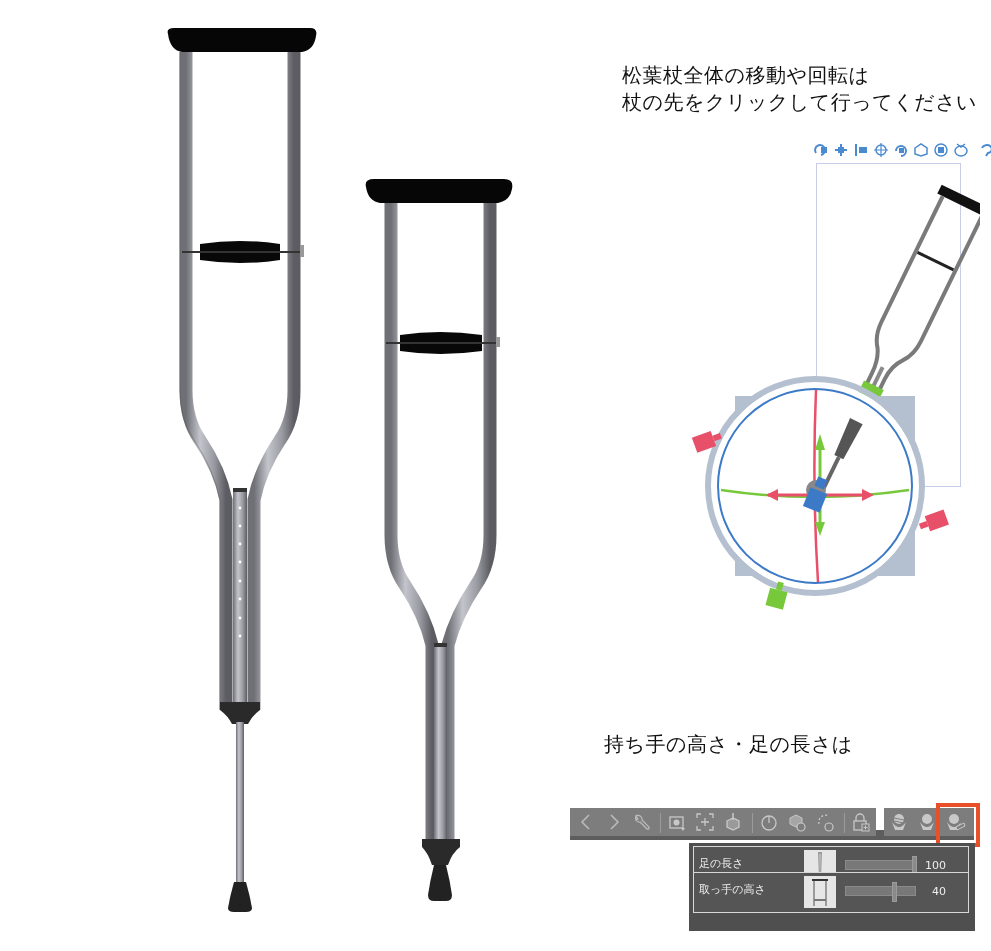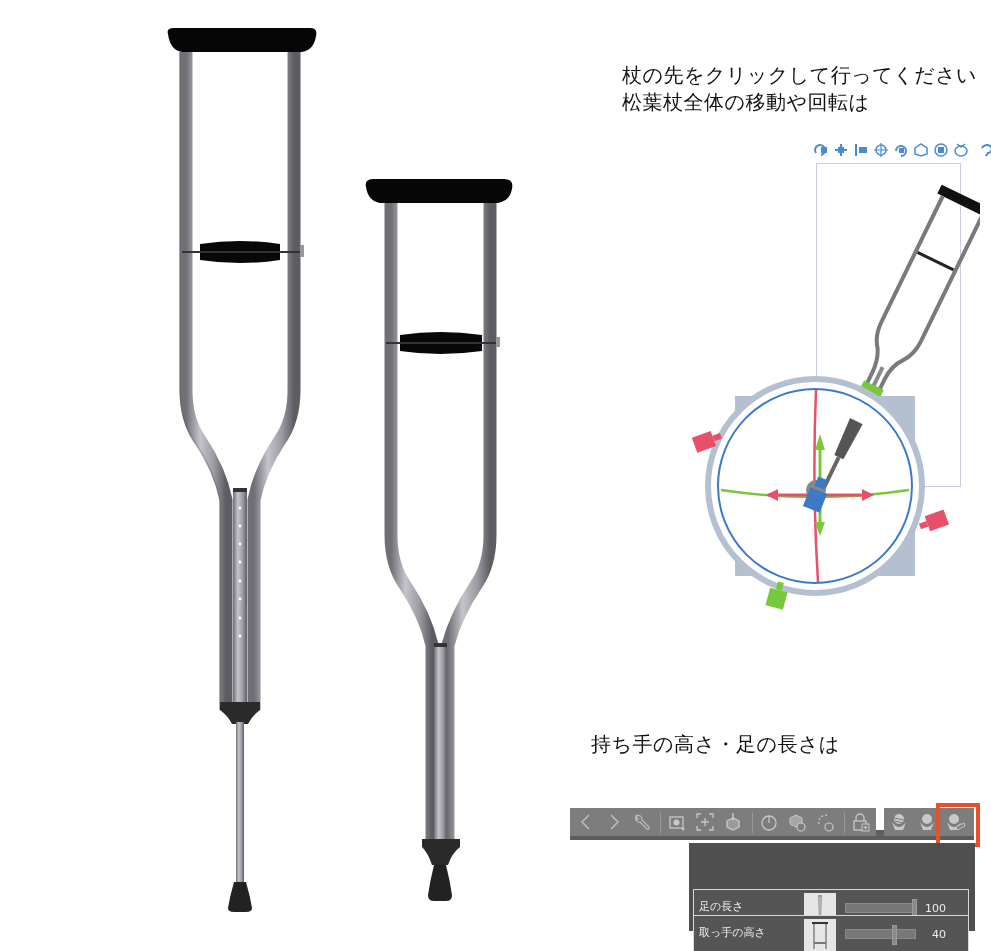--- a/index.html
+++ b/index.html
@@ -1,30 +1,30 @@
 <!DOCTYPE html>
 <html><head>
 <meta charset="utf-8">
 <style>
   html,body{margin:0;padding:0;background:#ffffff;}
   body{width:991px;height:951px;position:relative;overflow:hidden;font-family:"DejaVu Sans","Liberation Sans",sans-serif;}
   .abs{position:absolute;}
   .caption{position:absolute;color:#111;font-size:20px;line-height:27px;letter-spacing:0.5px;white-space:nowrap;}
   #cap1{left:622px;top:62px;}
-  #cap2{left:591px;top:731px;}
+  #cap2{left:604px;top:731px;}
   .gizmo-bar{position:absolute;left:813px;top:141px;height:18px;display:flex;gap:4px;align-items:center;}
   .gizmo-bar .gi{width:16px;height:16px;display:flex;align-items:center;justify-content:center;cursor:pointer;}
   .toolbar{position:absolute;left:570px;top:808px;width:306px;height:28px;background:#7d7d7d;}
   .toolbar2{position:absolute;left:884px;top:808px;width:90px;height:28px;background:#7d7d7d;}
   .toolbar-shadow{position:absolute;left:570px;top:830px;width:404px;height:10px;background:#5d5d5d;}
   .tb-btn{position:absolute;top:808px;width:26px;height:28px;display:flex;align-items:center;justify-content:center;cursor:pointer;}
   .tb-sep{position:absolute;top:813px;width:1px;height:20px;background:#9a9a9a;}
   .highlight{position:absolute;left:936px;top:803px;width:36px;height:36px;border:4px solid #e8502a;box-sizing:content-box;}
   .panel{position:absolute;left:689px;top:843px;width:286px;height:88px;background:#4f4f4f;}
-  .prow{position:absolute;left:693px;width:274px;height:39px;border:1px solid #d8d8d8;background:#555;margin-top:43px;}
+  .prow{position:absolute;left:693px;width:274px;height:39px;border:1px solid #d8d8d8;background:#555;}
   .plabel{position:absolute;left:5px;top:9px;color:#f0f0f0;font-size:11px;white-space:nowrap;}
   .pthumb{position:absolute;left:110px;top:3px;width:32px;height:32px;background:#e6e6e6;}
   .ptrack{position:absolute;left:151px;top:13px;width:69px;height:8px;background:#787878;border:1px solid #8a8a8a;cursor:pointer;}
   .pthumbknob{position:absolute;top:-5px;width:3px;height:18px;background:#8a8a8a;border:1px solid #9b9b9b;}
   .pval{position:absolute;right:22px;top:12px;color:#eee;font-size:11px;}
 </style>
 </head>
 <body>
 
 <svg class="abs" style="left:160px;top:20px;" width="180" height="900" viewBox="0 0 180 900">
@@ -74,22 +74,22 @@
   <path d="M40,160 Q80,154 122,160 L122,176 Q80,182 40,176 Z" fill="#080808"></path>
   <rect x="26" y="167" width="110" height="2" fill="#333"></rect>
   <rect x="136" y="162" width="4" height="10" fill="#999"></rect>
   <rect x="74" y="470" width="13" height="200" fill="url(#tube)"></rect>
   <rect x="74" y="468" width="13" height="4" fill="#333"></rect>
   <path d="M62,664 L100,664 L100,672 Q92,678 88,690 L72,690 Q68,678 62,672 Z" fill="#2a2a2a"></path>
   <path d="M74,690 L86,690 Q90,706 92,720 Q92,726 86,726 L74,726 Q68,726 68,720 Q70,706 74,690 Z" fill="#222"></path>
 </svg>
 
 <div id="cap1" class="caption">
+  <div>松葉杖全体の移動や回転は</div>
   <div>杖の先をクリックして行ってください</div>
-  <div>松葉杖全体の移動や回転は</div>
 </div>
 
 <div class="gizmo-bar">
   <div class="gi">
       <svg width="16" height="14">
         <path d="M3,10 A5,5 0 1 1 8,12" stroke="#4a8ad0" stroke-width="2" fill="none"></path>
         <rect x="8" y="4" width="6" height="6" fill="#4a8ad0"></rect>
       </svg>
     </div>
   <div class="gi">

